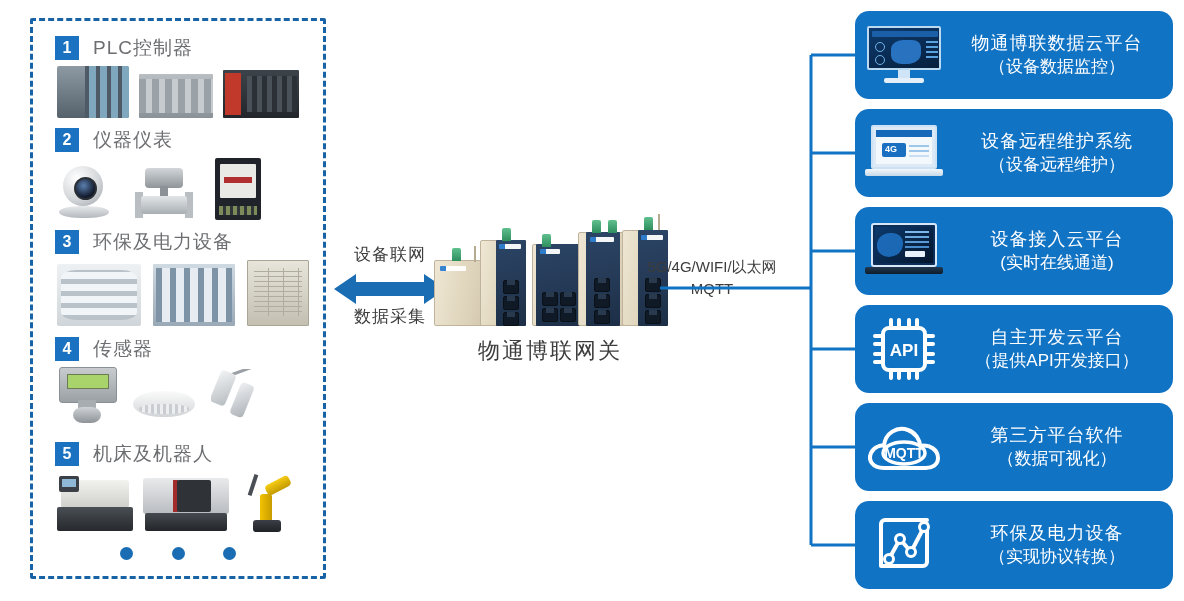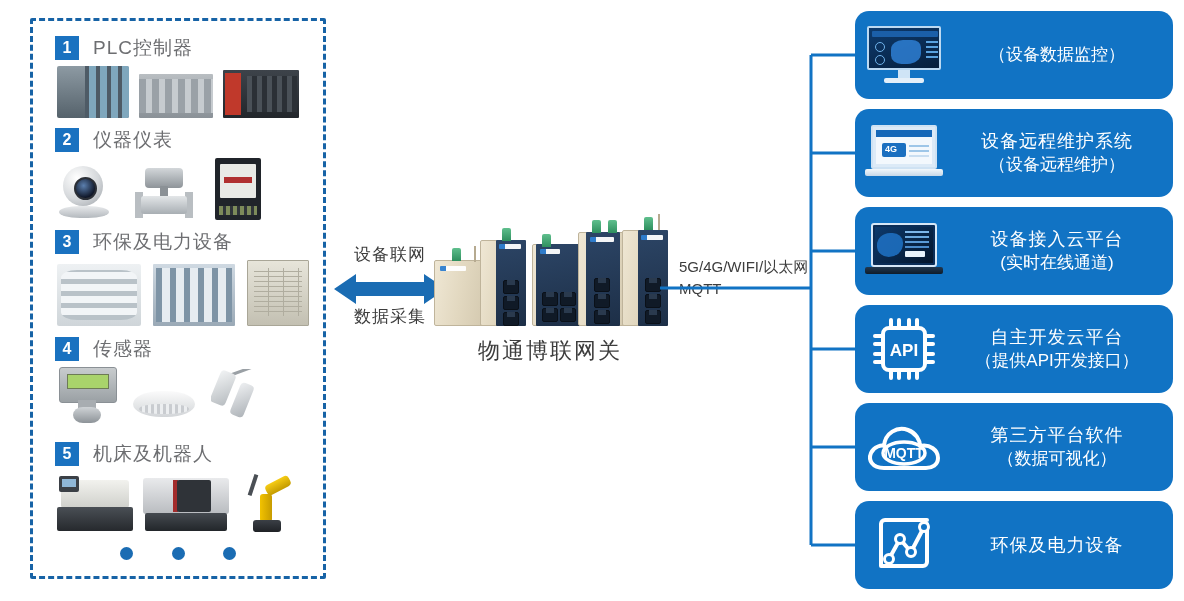--- a/index.html
+++ b/index.html
@@ -154,21 +154,21 @@
   .ant{position:absolute;width:9px;height:13px;background:linear-gradient(180deg,#5fbf8d,#2e8f5e);
     border-radius:2px 2px 0 0;}
   .ant-rod{position:absolute;width:2px;height:16px;background:#b6aa90;}
   .term{position:absolute;background:repeating-linear-gradient(90deg,#43b06a 0 4px,#2f8a50 4px 5px);
     border:1px solid #2a7a46;}
   .gw-label{
     position:absolute;left:432px;top:336px;width:236px;text-align:center;
     font-size:22px;color:#3d3d3d;letter-spacing:2px;white-space:nowrap;
   }
 
-  .net-label{position:absolute;left:679px;top:256px;width:130px;}
+  .net-label{position:absolute;left:647px;top:256px;width:130px;text-align:center;}
   .net-label div{font-size:15px;color:#3d3d3d;white-space:nowrap;line-height:22px;}
 
   
   .connectors{position:absolute;left:0;top:0;}
 
   
   .card{
     position:absolute;left:855px;width:318px;height:88px;
     background:#1173c4;border-radius:14px;display:flex;align-items:center;
     box-sizing:border-box;
@@ -436,20 +436,21 @@
             <div class="mon-map"></div>
           <div class="mon-d1"></div>
             <div class="mon-d2"></div>
             <div class="mon-r"></div>
         </div>
         <div class="mon-neck"></div>
           <div class="mon-foot"></div>
       </div>
     </div>
     <div class="card-text">
+      <div class="l1">物通博联数据云平台</div>
       <div class="l2">（设备数据监控）</div>
     </div>
   </div>
 
   <div class="card" style="top:109px;">
     <div class="card-icon">
       <div class="lap">
         <div class="lap-lid">
           <div class="lap-scr"></div>
             <div class="lap-top"></div>
@@ -535,16 +536,17 @@
         <path d="M56 8 H14 a4 4 0 0 0 -4 4 V54 h42 a4 4 0 0 0 4 -4 V12" fill="none" stroke="#ffffff" stroke-width="4" stroke-linecap="round" stroke-linejoin="round"></path>
         <polyline points="18,47 29,27 40,40 53,15" fill="none" stroke="#ffffff" stroke-width="4" stroke-linecap="round" stroke-linejoin="round"></polyline>
         <circle cx="18" cy="47" r="4.5" fill="#1173c4" stroke="#ffffff" stroke-width="3"></circle>
         <circle cx="29" cy="27" r="4.5" fill="#1173c4" stroke="#ffffff" stroke-width="3"></circle>
         <circle cx="40" cy="40" r="4.5" fill="#1173c4" stroke="#ffffff" stroke-width="3"></circle>
         <circle cx="53" cy="15" r="4.5" fill="#1173c4" stroke="#ffffff" stroke-width="3"></circle>
       </svg>
     </div>
     <div class="card-text">
       <div class="l1">环保及电力设备</div>
+      <div class="l2">（实现协议转换）</div>
     </div>
   </div>
 
 </div>
 
 </body></html>

